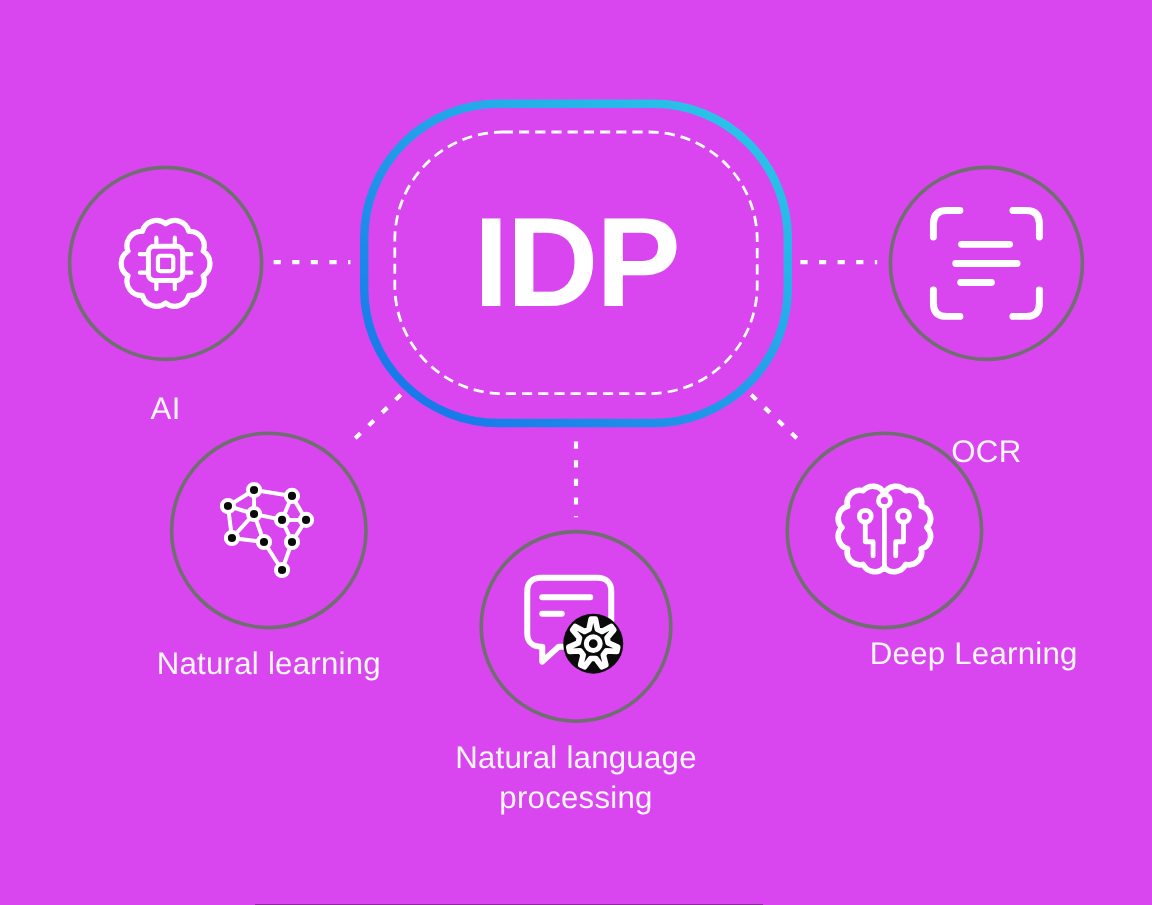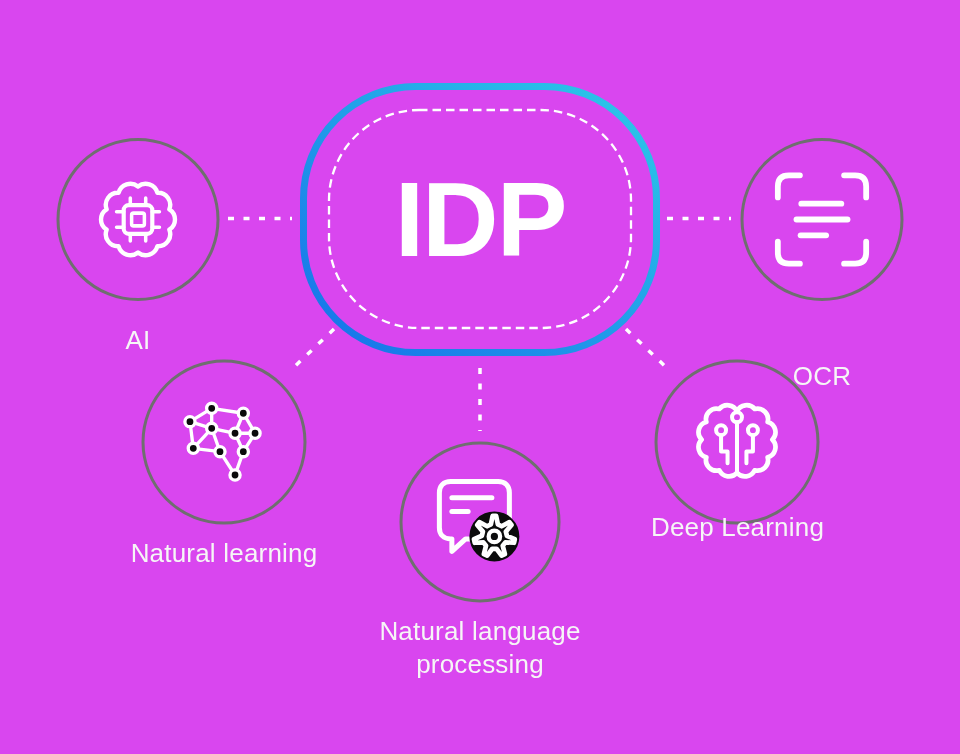--- a/index.html
+++ b/index.html
@@ -15,21 +15,21 @@
     color:#ffffff;font-size:106px;font-weight:700;letter-spacing:-2px;
     user-select:none;
   }
   .nlabel{
     position:absolute;color:#f6f6f6;font-size:26px;line-height:33px;
     text-align:center;letter-spacing:.2px;user-select:none;
   }
   #label-ai{left:8px;top:324px;width:260px;}
   #label-ocr{left:692px;top:313px;width:260px;margin-top:47px;}
   #label-ml{left:64px;top:537px;width:320px;}
-  #label-dl{left:577px;top:511px;width:321px;}
+  #label-dl{left:577px;top:528px;width:321px;text-align:right;}
   #label-nlp{left:340px;top:615px;width:280px;text-align:center;}
 </style>
 </head>
 <body>
 
 <div class="canvas">
 
   <svg class="layer" width="960" height="754" viewBox="0 0 960 754">
     <defs>
       <linearGradient id="borderGrad" x1="0" y1="1" x2="1" y2="0">

